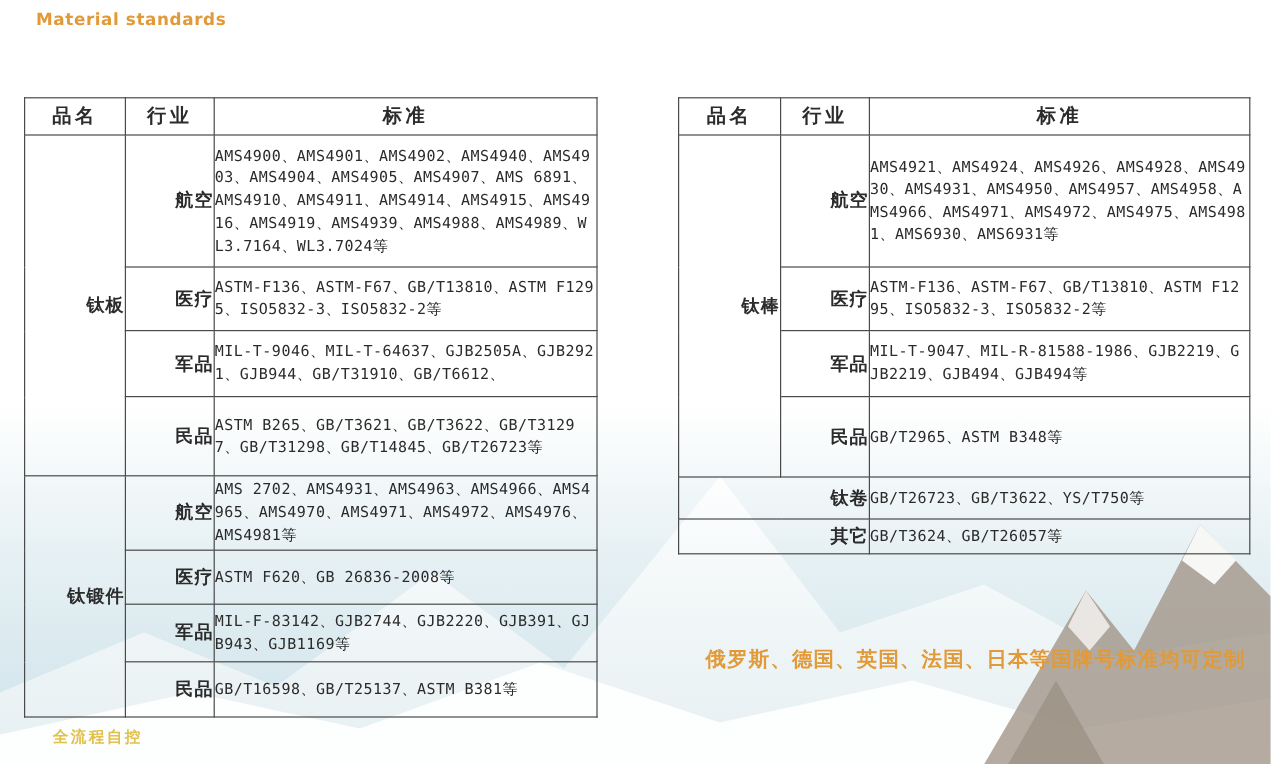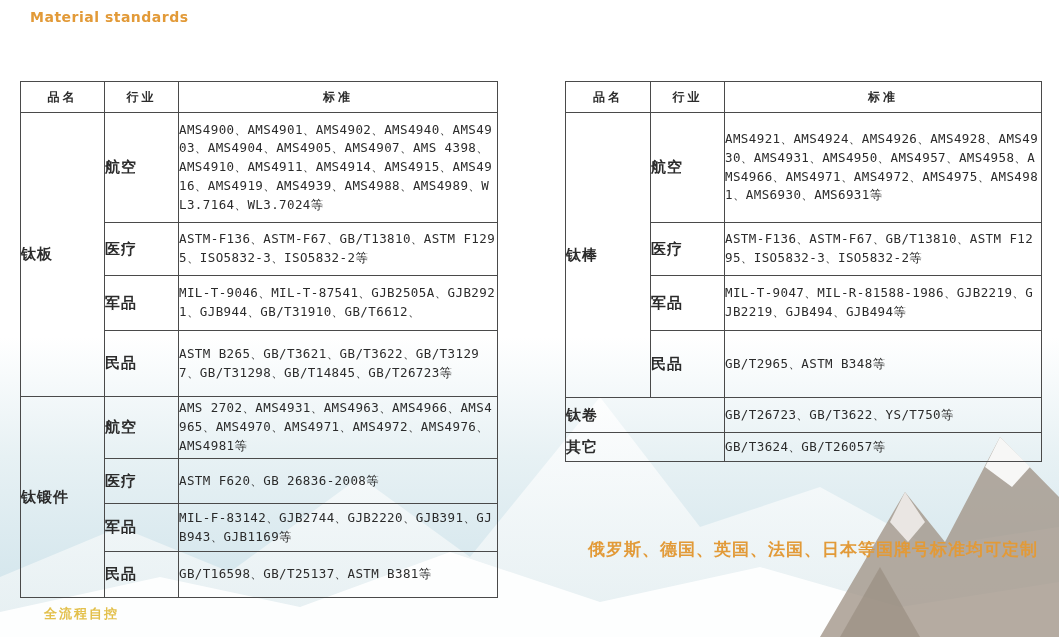--- a/index.html
+++ b/index.html
@@ -39,25 +39,25 @@
   #left-table  { left:20px;  top:81px; width:477px; }
   #right-table { left:565px; top:81px; width:476px; }
 
   table.std th, table.std td {
     border:1px solid #4a4a4a;
     padding:0;
     vertical-align:middle;
     background:transparent;
   }
   table.std th {
-    font-size:12px; font-weight:bold; color:#2b2b2b;
+    font-size:16px; font-weight:bold; color:#2b2b2b;
     letter-spacing:3px;
   }
   td.prod, td.ind {
-    text-align:left;
+    text-align:right;
     font-size:15px; font-weight:bold; color:#2b2b2b;
     letter-spacing:1px;
   }
   td.stdv {
     font-family:"DejaVu Sans Mono", monospace;
     font-size:12.5px; line-height:1.5;
     color:#2b2b2b;
     padding:6px 8px 6px 12px;
     letter-spacing:0.4px;
     word-break:break-all;
@@ -112,29 +112,29 @@
     </colgroup>
   <tbody>
       <tr style="height:31px">
     <th>品名</th>
     <th>行业</th>
     <th>标准</th>
   </tr>
   <tr style="height:110px">
     <td class="prod" rowspan="4">钛板</td>
     <td class="ind">航空</td>
-    <td class="stdv">AMS4900、AMS4901、AMS4902、AMS4940、AMS4903、AMS4904、AMS4905、AMS4907、AMS 4398、AMS4910、AMS4911、AMS4914、AMS4915、AMS4916、AMS4919、AMS4939、AMS4988、AMS4989、WL3.7164、WL3.7024等</td>
+    <td class="stdv">AMS4900、AMS4901、AMS4902、AMS4940、AMS4903、AMS4904、AMS4905、AMS4907、AMS 6891、AMS4910、AMS4911、AMS4914、AMS4915、AMS4916、AMS4919、AMS4939、AMS4988、AMS4989、WL3.7164、WL3.7024等</td>
   </tr>
   <tr style="height:53px">
     <td class="ind">医疗</td>
     <td class="stdv">ASTM-F136、ASTM-F67、GB/T13810、ASTM F1295、ISO5832-3、ISO5832-2等</td>
   </tr>
   <tr style="height:55px">
     <td class="ind">军品</td>
-    <td class="stdv">MIL-T-9046、MIL-T-87541、GJB2505A、GJB2921、GJB944、GB/T31910、GB/T6612、</td>
+    <td class="stdv">MIL-T-9046、MIL-T-64637、GJB2505A、GJB2921、GJB944、GB/T31910、GB/T6612、</td>
   </tr>
   <tr style="height:66px">
     <td class="ind">民品</td>
     <td class="stdv">ASTM B265、GB/T3621、GB/T3622、GB/T31297、GB/T31298、GB/T14845、GB/T26723等</td>
   </tr>
   <tr style="height:62px">
     <td class="prod" rowspan="4">钛锻件</td>
     <td class="ind">航空</td>
     <td class="stdv">AMS 2702、AMS4931、AMS4963、AMS4966、AMS4965、AMS4970、AMS4971、AMS4972、AMS4976、AMS4981等</td>
   </tr>

